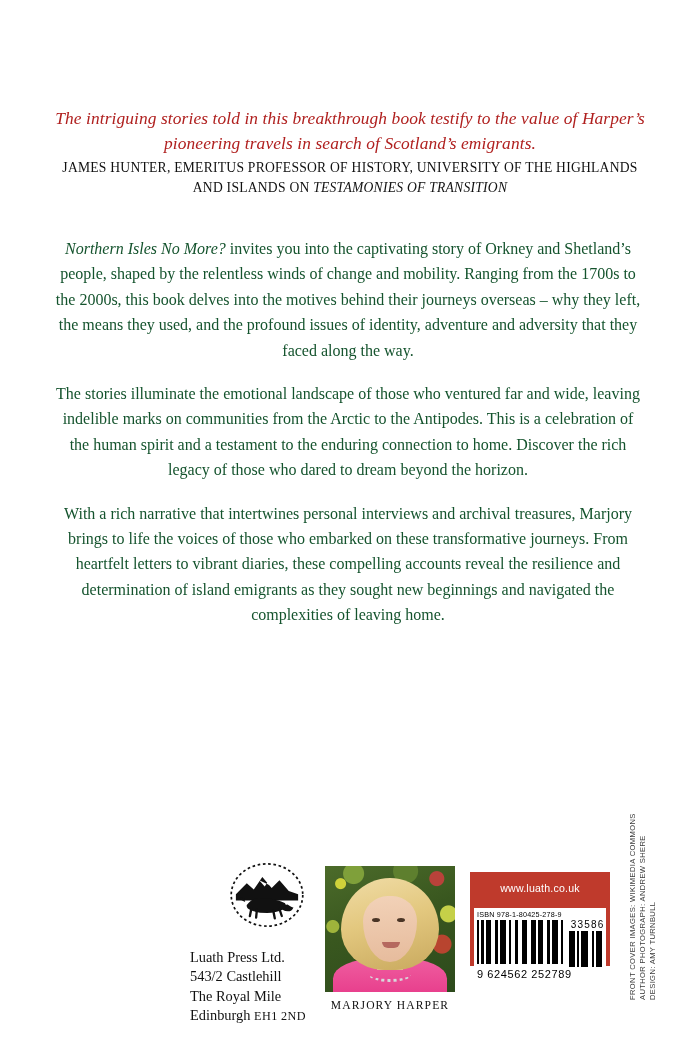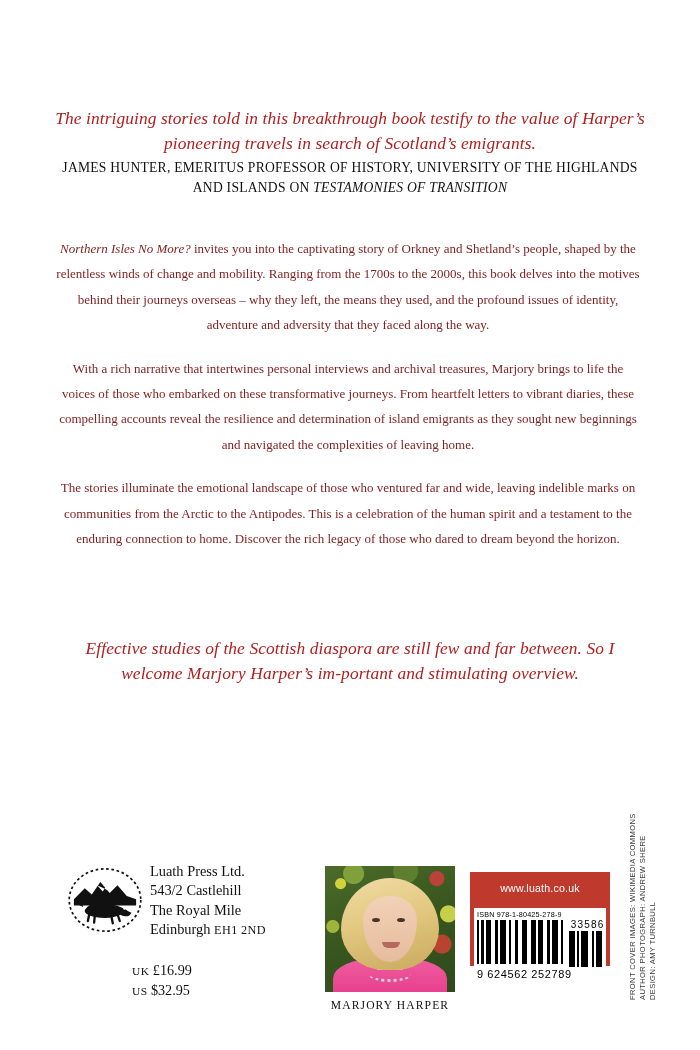--- a/index.html
+++ b/index.html
@@ -56,38 +56,39 @@
 
   
   .blurb {
     position: absolute;
     left: 55px;
     width: 590px;
     text-align: center;
   }
   .blurb p {
     margin: 0 4px 18px 0;
-    font-size: 13px;
+    font-size: 16px;
     line-height: 25.4px;
-    color: #7f1d1d;
+    color: #14532d;
   }
   .blurb p:last-child { margin-bottom: 0; }
   .blurb .title-italic { font-style: italic; }
 
   
   .publisher {
     position: absolute;
     left: 66px;
     top: 858px;
     width: 240px;
   }
   .pub-row {
     display: flex;
-    align-items: center;
-    gap: 6px;
+    align-items: flex-end;
+    gap: 14px;
+    flex-direction: column;
   }
   .logo {
     width: 78px;
     height: 70px;
     flex: 0 0 auto;
     margin-top: 2px;
   }
   .pub-address {
     font-size: 14.4px;
     line-height: 19.4px;
@@ -306,26 +307,25 @@
 
 <div class="page">
 
   <div class="quote-block quote-top">
     <div class="quote-text">The intriguing stories told in this breakthrough book testify to the value of Harper’s pioneering travels in search of  Scotland’s emigrants.</div>
     <div class="quote-attrib"><span>JAMES HUNTER, EMERITUS PROFESSOR OF HISTORY, UNIVERSITY OF THE HIGHLANDS AND ISLANDS ON </span><span class="work">TESTAMONIES OF TRANSITION</span></div>
   </div>
 
   <div class="blurb" style="top:236px;">
     <p><span class="title-italic">Northern Isles No More?</span><span> invites you into the captivating story of Orkney and Shetland’s people, shaped by the relentless winds of change and mobility. Ranging from the 1700s to the 2000s, this book delves into the motives behind their journeys overseas – why they left, the means they used, and the profound issues of identity, adventure and adversity that they faced along the way.</span></p>
+    <p>The stories illuminate the emotional landscape of those who ventured far and wide, leaving indelible marks on communities from the Arctic to the Antipodes. This is a celebration of the human spirit and a testament to the enduring connection to home. Discover the rich legacy of those who dared to dream beyond the horizon.</p>
     <p>With a rich narrative that intertwines personal interviews and archival treasures, Marjory brings to life the voices of those who embarked on these transformative journeys. From heartfelt letters to vibrant diaries, these compelling accounts reveal the resilience and determination of island emigrants as they sought new beginnings and navigated the complexities of leaving home.</p>
-    <p>The stories illuminate the emotional landscape of those who ventured far and wide, leaving indelible marks on communities from the Arctic to the Antipodes. This is a celebration of the human spirit and a testament to the enduring connection to home. Discover the rich legacy of those who dared to dream beyond the horizon.</p>
   </div>
 
   <div class="quote-block quote-bottom">
-    <div class="quote-text">Effective studies of  the Scottish diaspora are still few and far between. So I welcome Marjory Harper’s im-portant and stimulating overview.</div>
   </div>
 
   <div class="publisher">
     <div class="pub-row">
       <div class="logo">
         <svg viewBox="0 0 100 90" width="78" height="70" aria-hidden="true">
           <ellipse cx="50" cy="45" rx="46" ry="40" fill="#ffffff" stroke="#111111" stroke-width="2.2" stroke-dasharray="3.4 3.4"></ellipse>
           <path d="M10 44 L24 30 L33 38 L44 22 L56 36 L66 26 L78 40 L90 44 L90 52 L10 52 Z" fill="#111111"></path>
           <path d="M40 26 L47 34 L52 27 L57 34 Z" fill="#ffffff"></path>
           <path d="M24 58 q6 -9 16 -9 q12 0 20 2 q10 2 16 6 q5 4 8 4 q-2 5 -7 5 q-4 0 -7 -2

